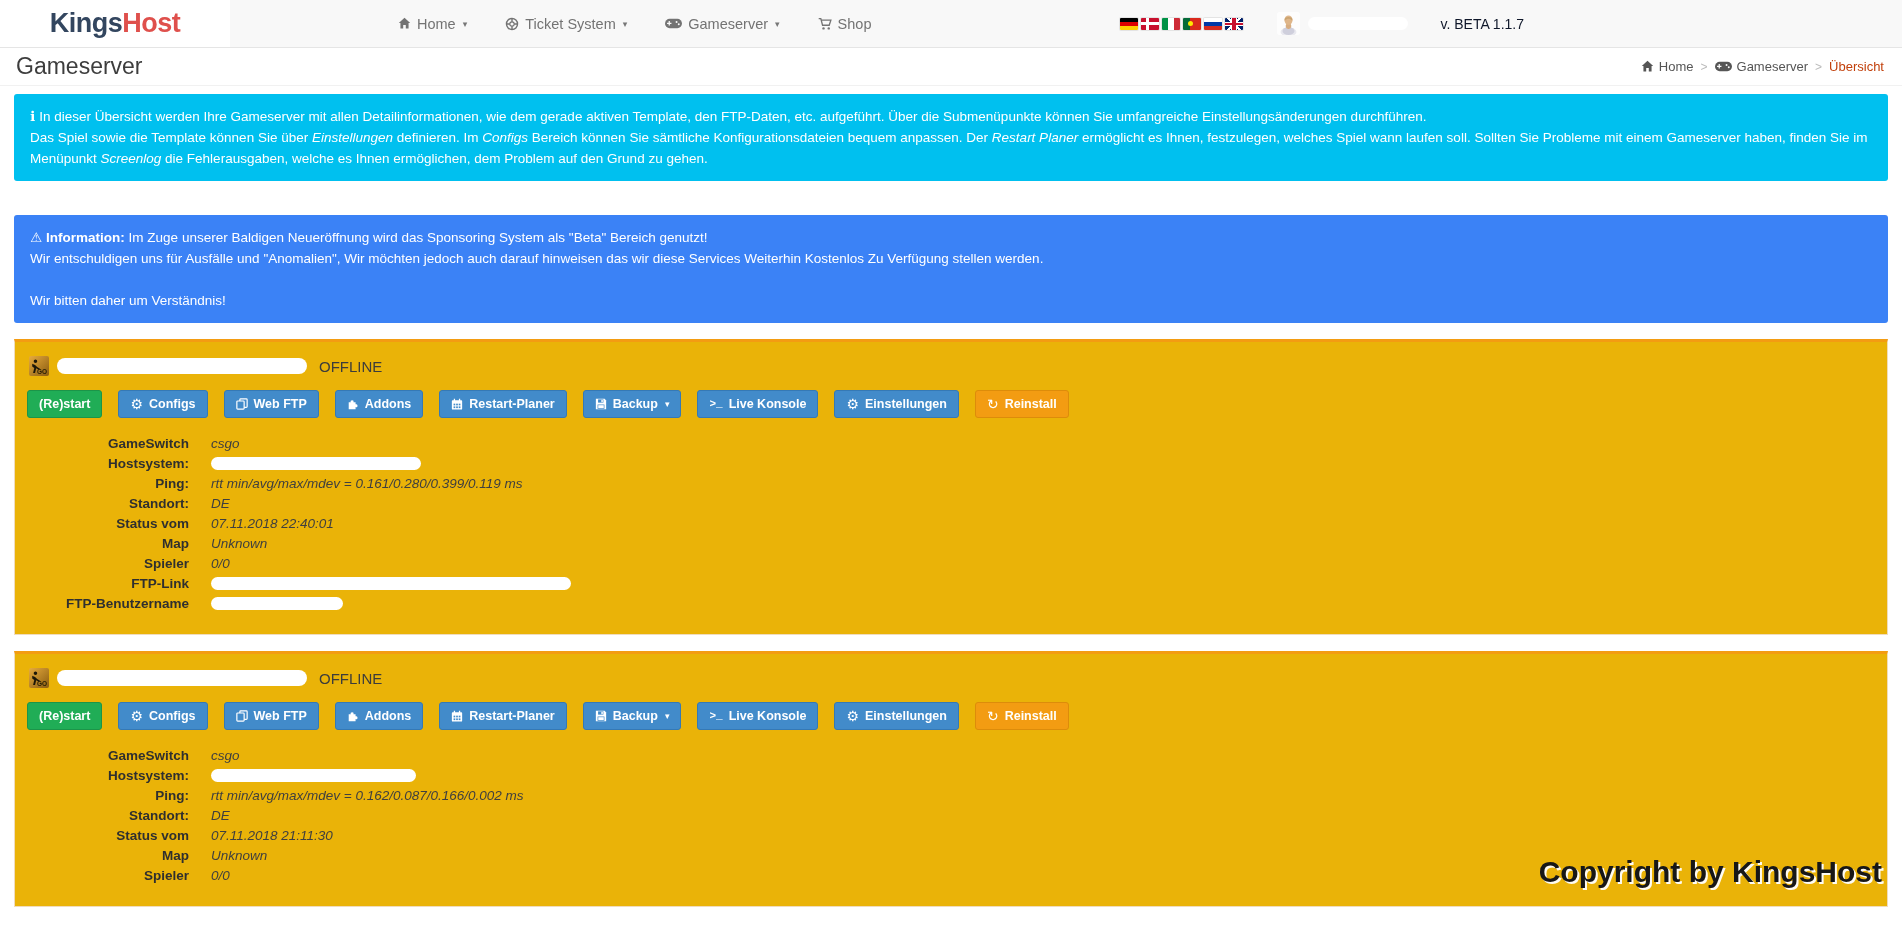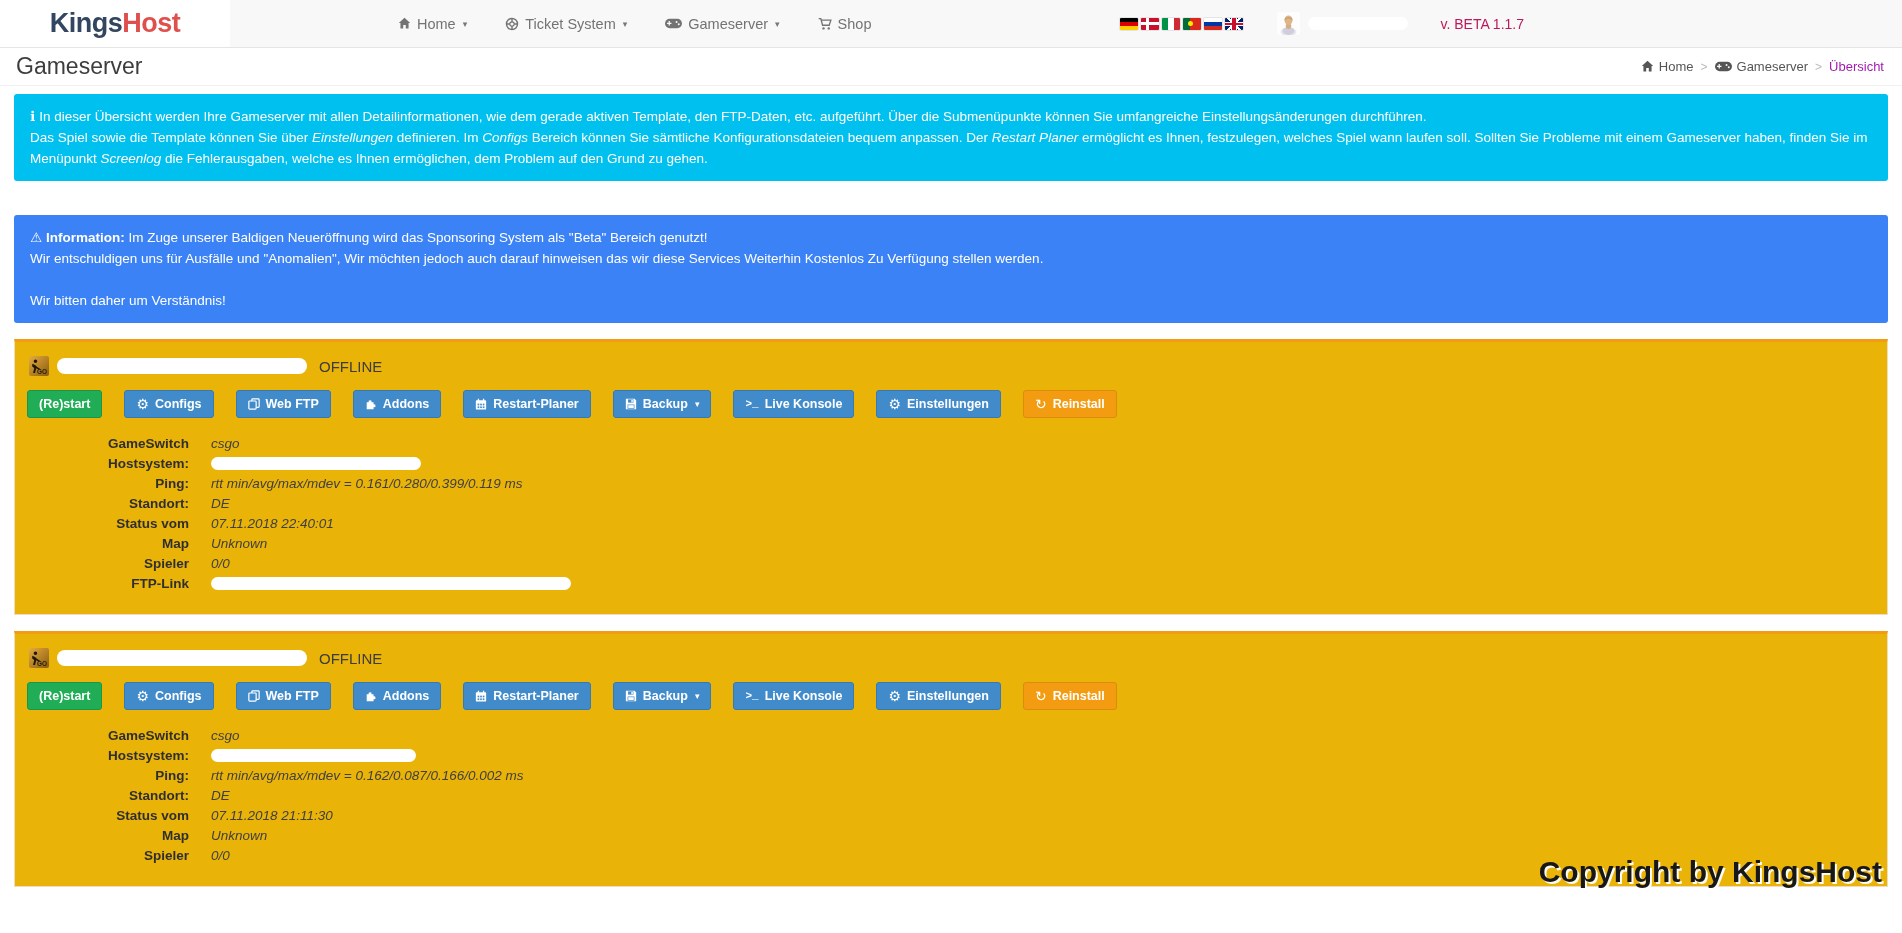--- a/index.html
+++ b/index.html
@@ -32,47 +32,47 @@
     background-image:
       linear-gradient(transparent 0 4.8px,#C8102E 4.8px 7.2px,transparent 7.2px),
       linear-gradient(90deg,transparent 0 7.4px,#C8102E 7.4px 10.6px,transparent 10.6px),
       linear-gradient(transparent 0 3.6px,#fff 3.6px 8.4px,transparent 8.4px),
       linear-gradient(90deg,transparent 0 6.2px,#fff 6.2px 11.8px,transparent 11.8px),
       linear-gradient(45deg,transparent 0 45%,#fff 45% 55%,transparent 55%),
       linear-gradient(-45deg,transparent 0 45%,#fff 45% 55%,transparent 55%); }
   .avatar { width:23px; height:23px; margin-left:34px; border-radius:3px; overflow:hidden; cursor:pointer; background:#fdfdfd; display:flex; align-items:flex-end; justify-content:center; }
   .redact { display:inline-block; background:#fff; border-radius:7px; }
   .user-redact { width:100px; height:13px; margin-left:8px; }
-  .version { margin-left:32px; color:#be185d; font-size:14px; }
+  .version { margin-left:32px; color:#0f172a; font-size:14px; }
   
   .pagehead { height:38px; background:#fff; border-bottom:1px solid #f1f1f1; display:flex; align-items:center; justify-content:space-between; padding:0 18px 0 16px; }
   .pagehead h1 { font-size:23px; font-weight:normal; color:#3d3d3d; }
   .breadcrumb { display:flex; align-items:center; gap:7px; font-size:13px; color:#555; }
   .bc-item { display:inline-flex; align-items:center; gap:5px; cursor:pointer; color:#555; }
-  .bc-item.current { color:#a21caf; cursor:default; }
+  .bc-item.current { color:#c2410c; cursor:default; }
   .bc-sep { color:#bbb; font-size:12px; }
   .bico { display:inline-flex; color:#555; }
   
   .content { padding:6px 14px 0 14px; }
   .alert { border-radius:3px; padding:12px 16px; color:#fff; line-height:21px; }
   .alert p { min-height:21px; }
   .alert .it { font-style:italic; }
   .alert .bd { font-weight:bold; }
   .aicon { font-weight:bold; margin-right:4px; }
   .alert-info { background:#00c0ef; margin-top:2px; }
   .alert-warn { background:#3b82f6; margin-top:34px; }
   
   .panel { background:#eab308; border:1px solid #f0dcbd; border-top:3px solid #f39c12; margin-top:16px; padding:10px 12px 20px 12px; }
   .panel-head { display:flex; align-items:center; gap:8px; margin:4px 0 14px 2px; }
   .csgo { width:20px; height:20px; border-radius:2px; background:linear-gradient(135deg,#eb b34a,#8a5c10); background:linear-gradient(135deg,#e7ab3e,#8a5c10); position:relative; display:inline-flex; align-items:center; padding-left:2px; flex:none; }
   .csgo .go { position:absolute; right:2px; bottom:1px; font-size:6.5px; font-weight:bold; color:#241d06; letter-spacing:0; }
   .name-redact { width:250px; height:16px; border-radius:8px; }
   .status { font-size:15px; color:#3c3c3c; margin-left:4px; }
   .btn-row { display:flex; align-items:center; margin-bottom:16px; }
-  .btn { display:inline-flex; align-items:center; gap:6px; height:28px; padding:0 11px; margin-right:22px;
+  .btn { display:inline-flex; align-items:center; gap:6px; height:28px; padding:0 11px; margin-right:16px;
          border-radius:3px; border:1px solid; color:#fff; font-family:inherit; font-size:12.5px; font-weight:bold; cursor:pointer; }
   .btn-blue { background:#428bca; border-color:#3579b5; }
   .btn-green { background:#20ad56; border-color:#1b9549; }
   .btn-orange { background:#f39c12; border-color:#dd8c0a; }
   .btn .g { font-size:14px; font-weight:normal; line-height:1; }
   .btn .mono { font-family:"Liberation Mono","DejaVu Sans Mono",monospace; font-size:11px; font-weight:bold; }
   .btn .caret { color:#fff; }
   .details { margin-top:2px; }
   .drow { display:flex; line-height:20px; }
   .dlbl { width:162px; margin-right:22px; text-align:right; font-weight:bold; color:#2f2f2f; flex:none; }
@@ -313,20 +313,24 @@
             <span class="dval">Unknown</span>
           </div>
           <div class="drow">
             <span class="dlbl">Spieler</span>
             <span class="dval">0/0</span>
           </div>
           <div class="drow">
             <span class="dlbl">FTP-Link</span>
             <span class="redact val-redact" style="width:360px"></span>
           </div>
+          <div class="drow">
+            <span class="dlbl">FTP-Benutzername</span>
+            <span class="redact val-redact" style="width:132px"></span>
+          </div>
         </div>
       </section>
       <section class="panel">
         <div class="panel-head">
           <span class="csgo">
             <svg width="10" height="14" viewBox="0 0 9 13">
               <path d="M4 0.5c0.9 0 1.6 0.7 1.6 1.6S4.9 3.7 4 3.7 2.4 3 2.4 2.1 3.1 0.5 4 0.5zM1 4.5l2.6 1 2 2L8.2 9l-0.9 1.3-2.6-1.6L3.6 13H1.8l1.1-4.6L1 7z" fill="#1c1708"></path>
             </svg>
             <span class="go">GO</span>
           </span>

